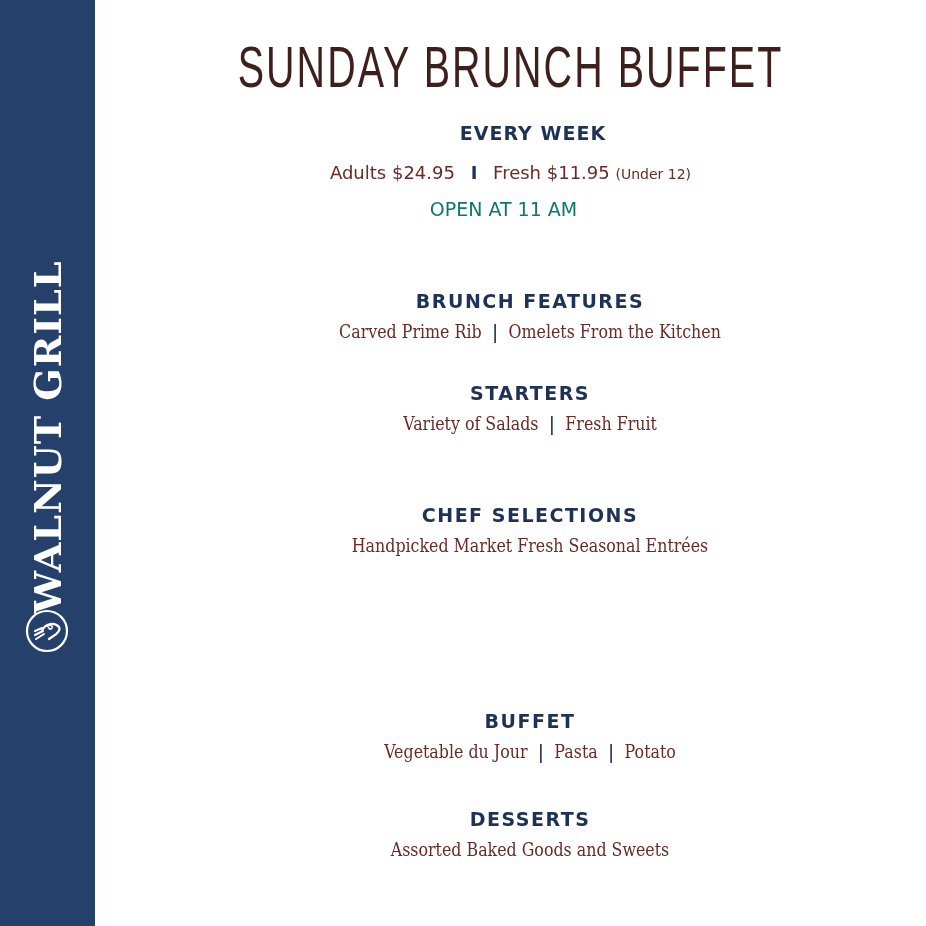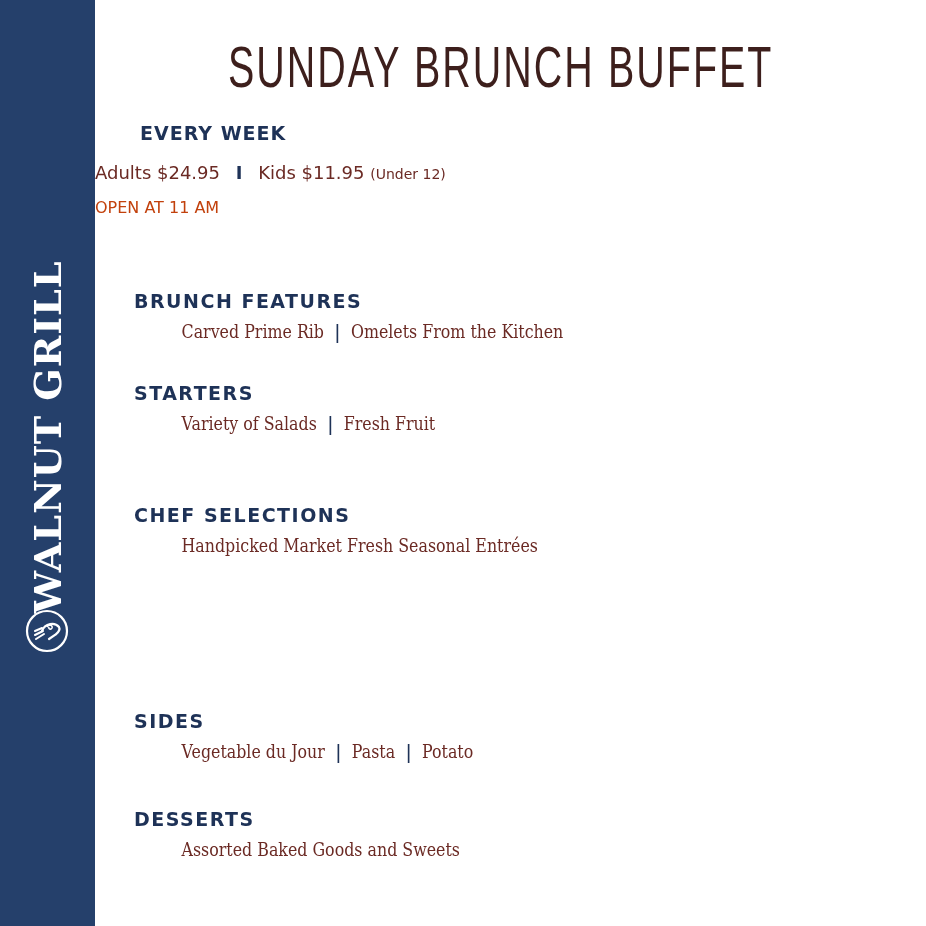--- a/index.html
+++ b/index.html
@@ -16,21 +16,21 @@
       transform: translate(-50%, -50%) rotate(-90deg);
       white-space: nowrap;
       font-family: "DejaVu Serif", serif; font-weight: bold;
       font-size: 38px; letter-spacing: 1px; color: #ffffff;
     }
     .logo {
       position: absolute; left: 25px; top: 609px; width: 44px; height: 44px;
     }
     .main {
       position: absolute; left: 95px; top: 0; width: 831px; height: 926px;
-      text-align: left;
+      text-align: center;
     }
     .title {
       position: absolute; left: 0; right: 0; top: 38px;
       font-family: "Liberation Sans", sans-serif; font-weight: normal;
       font-size: 58px; color: #3d1f1c;
       transform: scaleX(0.68); transform-origin: center;
       letter-spacing: 3px; line-height: 1;
     }
     .every {
       position: absolute; left: 0; right: 0; top: 122px;
@@ -38,21 +38,21 @@
       font-size: 19px; color: #1e3257; letter-spacing: 1px; padding-left: 45px;
     }
     .prices {
       position: absolute; left: 0; right: 0; top: 162px;
       font-family: "DejaVu Sans", sans-serif; font-size: 18px; color: #6b2a24;
     }
     .prices .sep { color: #1e3257; font-weight: bold; margin: 0 10px; }
     .prices .small { font-size: 14px; }
     .open {
       position: absolute; left: 0; right: 14px; top: 198px;
-      font-family: "DejaVu Sans", sans-serif; font-size: 16px; color: #c2410c;
+      font-family: "DejaVu Sans", sans-serif; font-size: 19px; color: #0f766e;
     }
     .section { position: absolute; left: 0; right: 0; padding-left: 39px; }
     .sec-title {
       font-family: "DejaVu Sans", sans-serif; font-weight: bold;
       font-size: 19px; color: #1e3257; letter-spacing: 1.5px; line-height: 1;
     }
     .sec-line {
       font-family: "DejaVu Serif", serif; font-size: 18px; color: #6b2a24;
       line-height: 1; margin-top: 12px;
       transform: scaleX(0.88); transform-origin: center;
@@ -73,21 +73,21 @@
   </svg>
 </div>
 
 <div class="main">
   <div class="title">SUNDAY BRUNCH BUFFET</div>
   <div class="every">EVERY WEEK</div>
   <div class="prices">
     <span>Adults</span>
     <span>$24.95</span>
     <span class="sep">I</span>
-    <span>Kids</span>
+    <span>Fresh</span>
     <span>$11.95</span>
     <span class="small">(Under 12)</span>
   </div>
   <div class="open">OPEN AT 11 AM</div>
 
   <div class="section" style="top:292px">
     <div class="sec-title">BRUNCH FEATURES</div>
     <div class="sec-line">
       <span>Carved Prime Rib</span><span class="sep2">|</span><span>Omelets From the Kitchen</span>
     </div>
@@ -102,21 +102,21 @@
 
   <div class="section" style="top:506px">
     <div class="sec-title">CHEF SELECTIONS</div>
     <div class="sec-line">
       <span>Handpicked Market Fresh Seasonal Entrées</span>
     </div>
   </div>
 
 
   <div class="section" style="top:712px">
-    <div class="sec-title">SIDES</div>
+    <div class="sec-title">BUFFET</div>
     <div class="sec-line">
       <span>Vegetable du Jour</span><span class="sep2">|</span><span>Pasta</span><span class="sep2">|</span><span>Potato</span>
     </div>
   </div>
 
   <div class="section" style="top:810px">
     <div class="sec-title">DESSERTS</div>
     <div class="sec-line">
       <span>Assorted Baked Goods and Sweets</span>
     </div>

